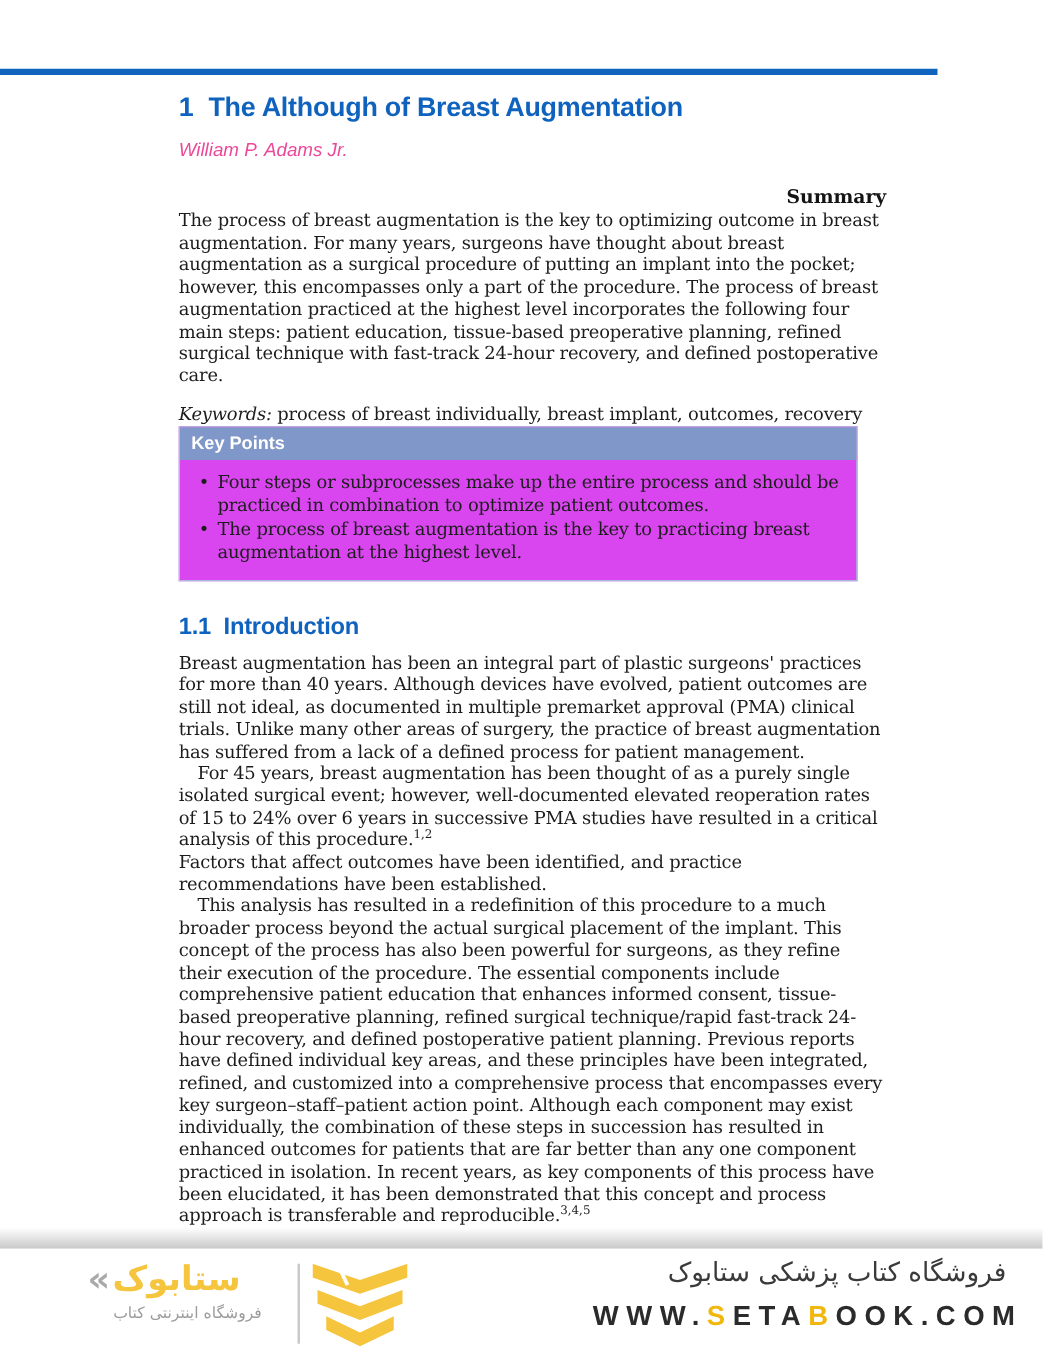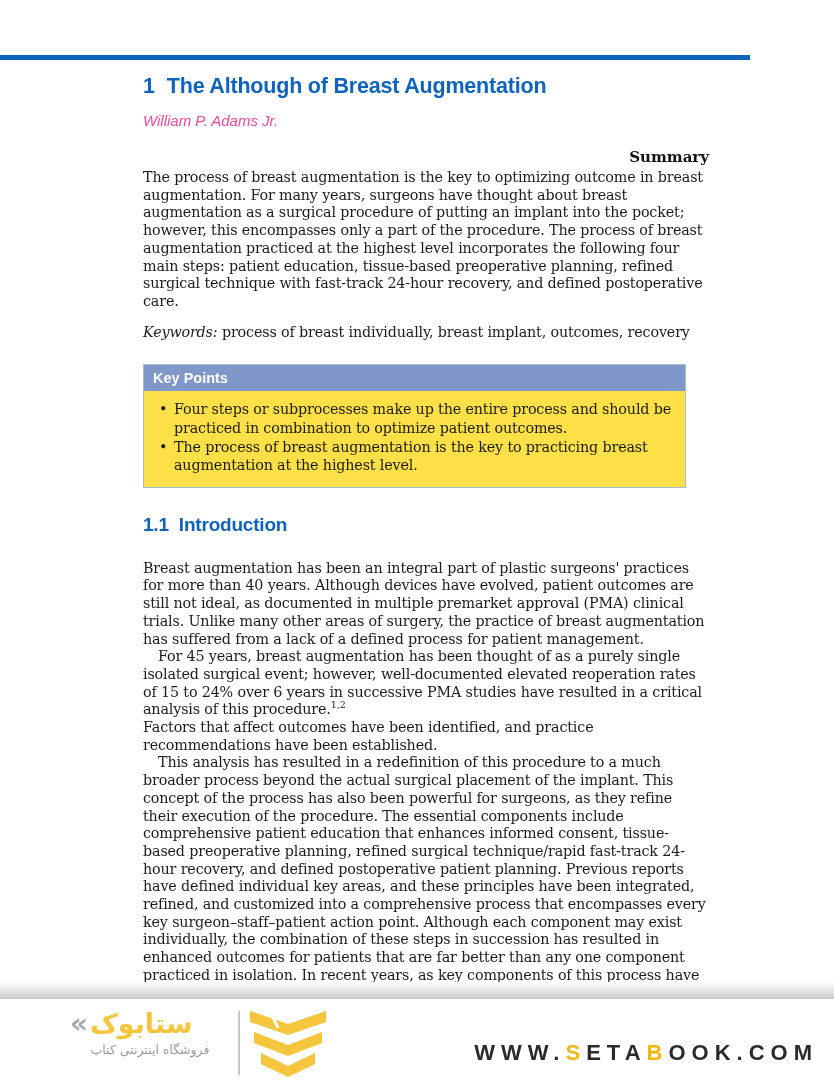--- a/index.html
+++ b/index.html
@@ -22,36 +22,36 @@
 
   .author { margin-top:14px; font-family:"Liberation Sans", sans-serif; font-style:italic; font-size:15px; color:#ec4899; }
 
   .sec-head { margin-top:19px; font-weight:bold; font-size:15px; color:#141414;text-align:right; }
 
   .body-text { margin:0; font-size:14.3px; line-height:17.7px; letter-spacing:-0.15px; }
   .summary-body { margin-top:3px; }
   .keywords { margin-top:13px; }
   .keywords em { font-style:italic; }
 
-  .kp-box { margin-top:23px; width:541px; border:1px solid var(--kp-border,#A9BBD9); background:#fde047; }
+  .kp-box { width:541px; border:1px solid var(--kp-border,#A9BBD9); background:#d946ef; }
   .kp-header {
     background:var(--kp-header-bg,#8097C9); color:#ffffff;
     font-family:"Liberation Sans", sans-serif; font-weight:bold; font-size:14.5px;
     height:26px; line-height:26px; padding-left:9px;
   }
   .kp-list { list-style:none; margin:0; padding:9px 14px 12px 13px; }
   .kp-list li { position:relative; padding-left:17px; font-size:14.3px; line-height:18.6px; letter-spacing:-0.15px; }
   .kp-list li::before { content:"\2022"; position:absolute; left:2px; }
 
   .section-heading {
     margin:26px 0 0 0; font-family:"Liberation Sans", sans-serif; font-weight:bold;
     font-size:19px; line-height:21px; color:var(--heading-blue,#0F63BE); letter-spacing:-0.2px;
   }
   .intro-p { margin:0; }
-  .intro-p.first { margin-top:25px; }
+  .intro-p.first { margin-top:11px; }
   .intro-p.indent { text-indent:15px; }
   sup.ref { font-size:9.5px; line-height:0; letter-spacing:0; }
 
   .page-shadow {
     position:absolute; left:0; top:982px; width:834px; height:17px;
     background:linear-gradient(to bottom, #ffffff 0%, #c9c9c9 100%);
   }
 
   .footer { position:absolute; left:0; top:999px; width:834px; height:81px; background:#ffffff; }
   .logo-block { position:absolute; left:70px; top:10px; width:160px; }
@@ -117,18 +117,19 @@
 
     <div class="footer-divider"></div>
 
     <svg class="emblem" width="76" height="66" viewBox="0 0 76 66">
       <polygon points="0,0 38,13 76,0 76,11 38,24 0,11" fill="var(--brand-yellow,#F5C53E)"></polygon>
       <line x1="19" y1="-2" x2="28" y2="17" stroke="#ffffff" stroke-width="3"></line>
       <polygon points="4,21 38,34 72,21 72,32 38,45 4,32" fill="var(--brand-yellow,#F5C53E)"></polygon>
       <polygon points="11,42 38,55 65,42 65,53 38,66 11,53" fill="var(--brand-yellow,#F5C53E)"></polygon>
     </svg>
 
+    <div class="store-line">فروشگاه کتاب پزشکی ستابوک</div>
 
     <div class="site-url"><span style="color: rgb(43, 43, 43);">WWW.</span><span style="color: rgb(241, 183, 13);">S</span><span style="color: rgb(43, 43, 43);">ETA</span><span style="color: rgb(241, 183, 13);">B</span><span style="color: rgb(43, 43, 43);">OOK.COM</span></div>
 
   </div>
 
 </div>
 
 </body></html>

